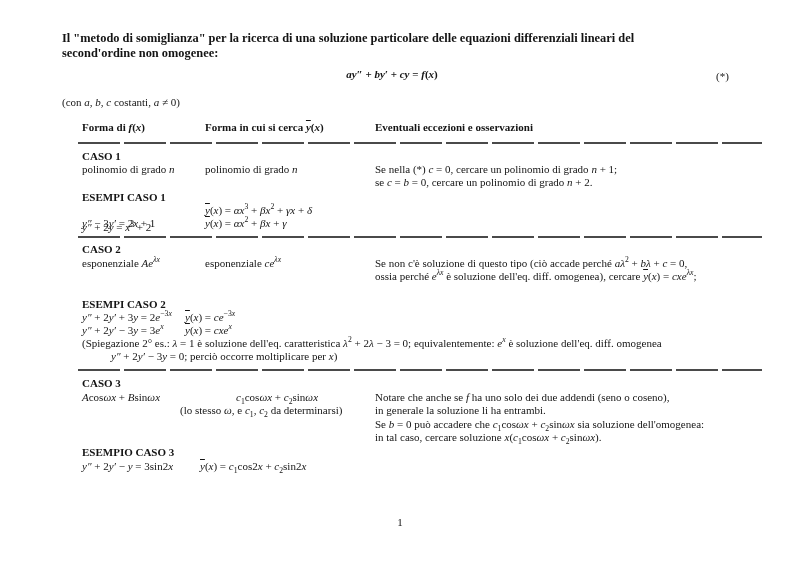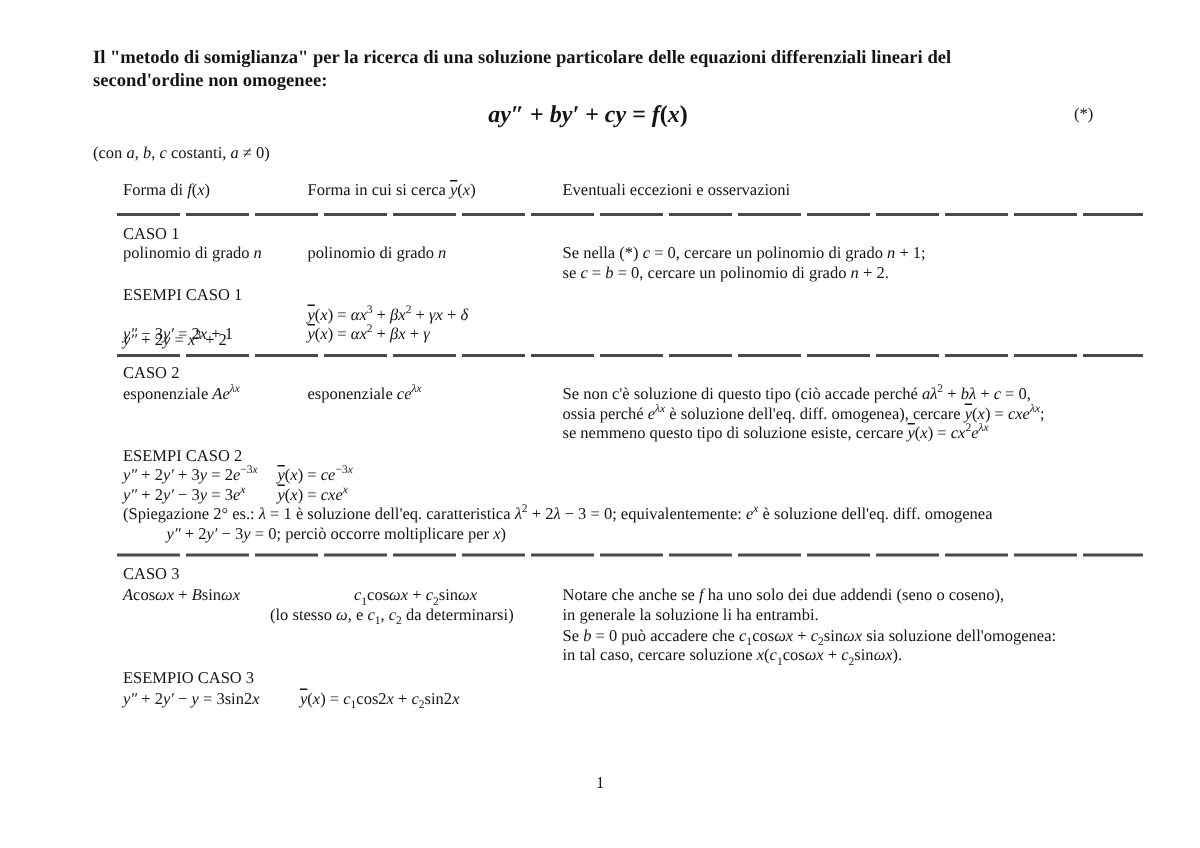--- a/index.html
+++ b/index.html
@@ -1,25 +1,25 @@
 <!DOCTYPE html>
 <html><head>
 <meta charset="utf-8">
 <style>
   html,body { margin:0; padding:0; background:#ffffff; }
   .page {
     position:relative; width:800px; height:565px; background:#ffffff;
     font-family:"Liberation Serif", serif; color:#141414; overflow:hidden;
   }
   .t { position:absolute; white-space:nowrap; font-size:11px; line-height:13px; }
-  .b { font-weight:normal; }
+  .b { font-weight:bold; }
   .ov { text-decoration:overline; }
   sup, sub { font-size:0.7em; line-height:0; }
   .title-line { position:absolute; left:62px; white-space:nowrap; font-size:12.4px; font-weight:bold; line-height:15.5px; }
-  .eq-line { position:absolute; left:62px; width:660px; text-align:center; font-size:16px; font-weight:bold; }
+  .eq-line { position:absolute; left:62px; width:660px; text-align:center; font-size:11px; font-weight:bold; }
   .rule { position:absolute; left:78px; width:684px; height:1.5px;
           background:repeating-linear-gradient(90deg,#4a4a4a 0px,#4a4a4a 42px,transparent 42px,transparent 46px); }
   .pageno { position:absolute; left:0; width:800px; text-align:center; font-size:11px; }
 </style>
 </head>
 <body>
 
 <div class="page">
 
   <div class="title-line" style="top:31px;">Il "metodo di somiglianza" per la ricerca di una soluzione particolare delle equazioni differenziali lineari del</div>
@@ -48,21 +48,20 @@
   <div class="t" style="left:82px;  top:217px;"><i>y″</i> − 3<i>y′</i> = 2<i>x</i> + 1</div>
   <div class="t" style="left:205px; top:217px;"><span class="ov"><i>y</i></span>(<i>x</i>) = <i>αx</i><sup>2</sup> + <i>βx</i> + <i>γ</i></div>
 
   <div class="rule" style="top:236px;"></div>
 
   <div class="t b" style="left:82px; top:243px;">CASO 2</div>
   <div class="t" style="left:82px;  top:257px;">esponenziale <i>Ae</i><sup><i>λx</i></sup></div>
   <div class="t" style="left:205px; top:257px;">esponenziale <i>ce</i><sup><i>λx</i></sup></div>
   <div class="t" style="left:375px; top:257px;">Se non c'è soluzione di questo tipo (ciò accade perché <i>aλ</i><sup>2</sup> + <i>bλ</i> + <i>c</i> = 0,</div>
   <div class="t" style="left:375px; top:270px;">ossia perché <i>e</i><sup><i>λx</i></sup> è soluzione dell'eq. diff. omogenea), cercare <span class="ov"><i>y</i></span>(<i>x</i>) = <i>cxe</i><sup><i>λx</i></sup>;</div>
-  <div class="t" style="left:375px; top:283px;">se nemmeno questo tipo di soluzione esiste, cercare <span class="ov"><i>y</i></span>(<i>x</i>) = <i>cx</i><sup>2</sup><i>e</i><sup><i>λx</i></sup></div>
 
   <div class="t b" style="left:82px; top:298px;">ESEMPI CASO 2</div>
   <div class="t" style="left:82px;  top:311px;"><i>y″</i> + 2<i>y′</i> + 3<i>y</i> = 2<i>e</i><sup>−3<i>x</i></sup></div>
   <div class="t" style="left:185px; top:311px;"><span class="ov"><i>y</i></span>(<i>x</i>) = <i>ce</i><sup>−3<i>x</i></sup></div>
   <div class="t" style="left:82px;  top:324px;"><i>y″</i> + 2<i>y′</i> − 3<i>y</i> = 3<i>e</i><sup><i>x</i></sup></div>
   <div class="t" style="left:185px; top:324px;"><span class="ov"><i>y</i></span>(<i>x</i>) = <i>cxe</i><sup><i>x</i></sup></div>
   <div class="t" style="left:82px;  top:337px;">(Spiegazione 2° es.: <i>λ</i> = 1 è soluzione dell'eq. caratteristica <i>λ</i><sup>2</sup> + 2<i>λ</i> − 3 = 0; equivalentemente: <i>e</i><sup><i>x</i></sup> è soluzione dell'eq. diff. omogenea</div>
   <div class="t" style="left:82px;  top:350px;margin-left:29px;"><i>y″</i> + 2<i>y′</i> − 3<i>y</i> = 0; perciò occorre moltiplicare per <i>x</i>)</div>
 
   <div class="rule" style="top:369px;"></div>

